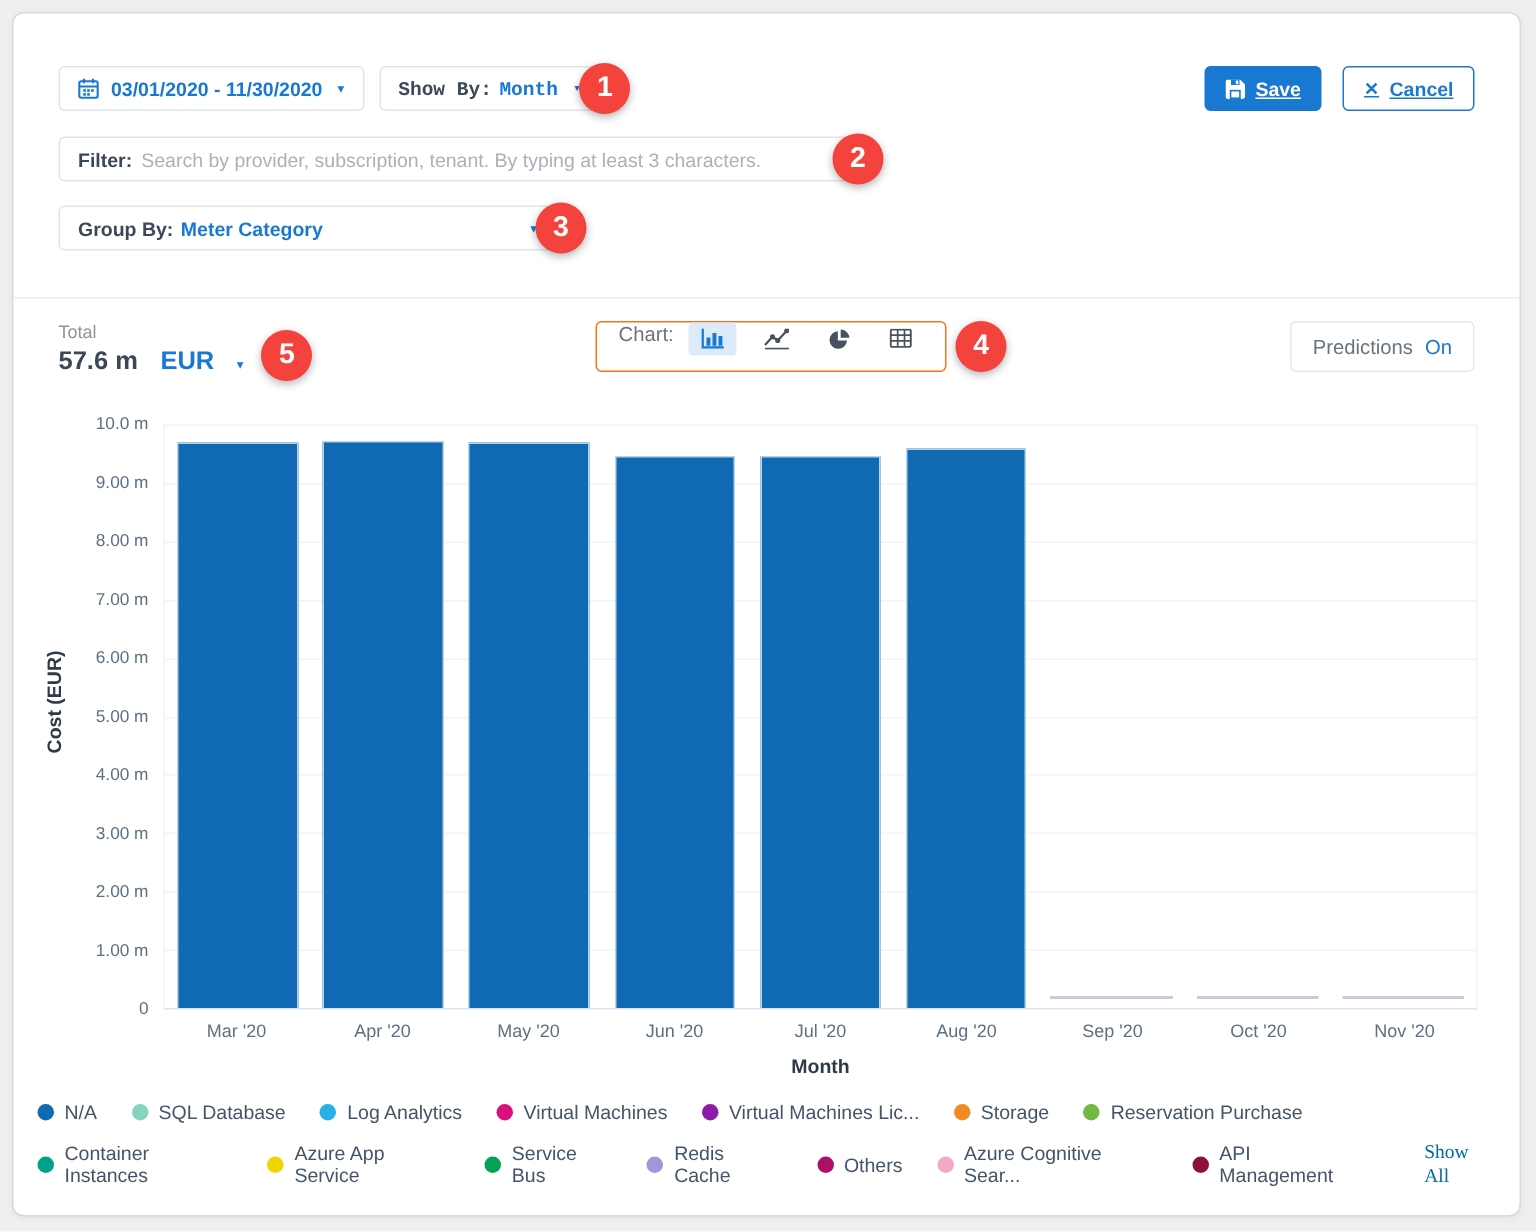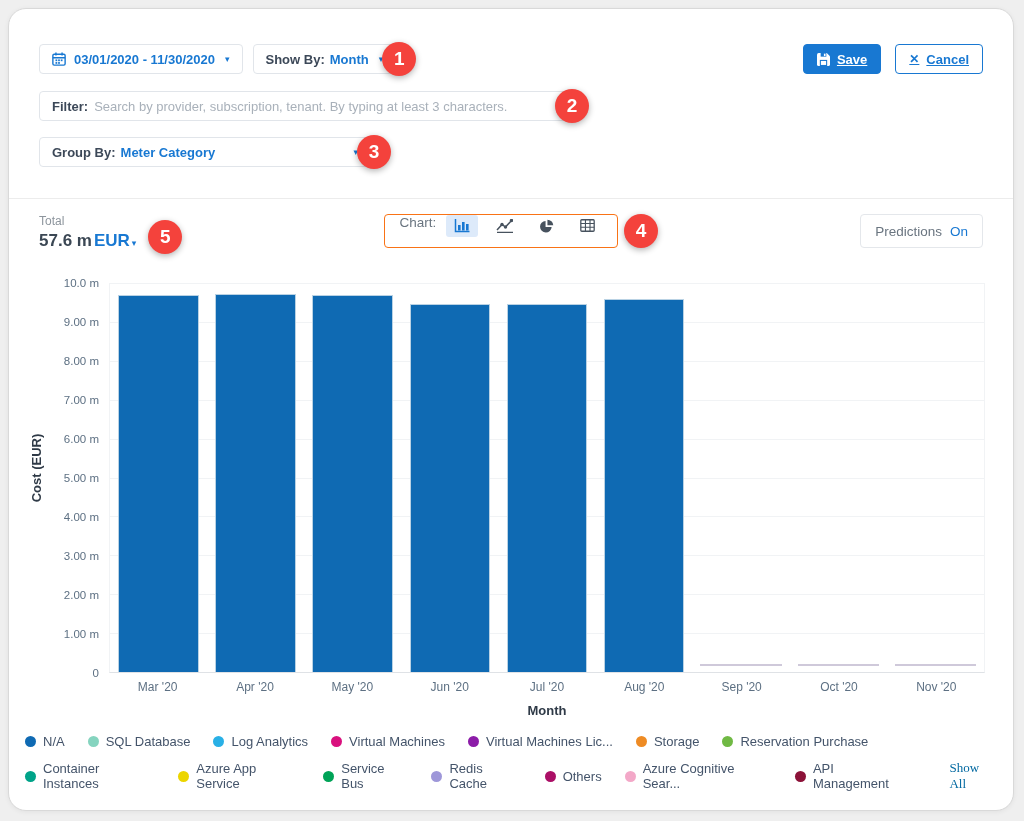--- a/index.html
+++ b/index.html
@@ -1,25 +1,25 @@
 <!DOCTYPE html>
 <html><head>
 <meta charset="utf-8">
 <style>
   * { margin:0; padding:0; box-sizing:border-box; }
   html,body { width:1024px; height:821px; }
   body { background:#efefef; font-family:"Liberation Sans", sans-serif; position:relative; }
   .panel { position:absolute; left:8px; top:8px; width:1006px; height:803px; background:#fff;
-           border:1px solid #d9d9d9; border-radius:18px; box-shadow:0 1px 5px rgba(0,0,0,.06); overflow:hidden; }
+           border:1px solid #d9d9d9; border-radius:8px; box-shadow:0 1px 5px rgba(0,0,0,.06); overflow:hidden; }
   .row1 { margin-top:33px; padding:0 30px; display:flex; align-items:center; }
   .row2 { margin-top:13px; padding:0 30px; display:flex; align-items:center; }
   .row3 { margin-top:12px; padding:0 30px; display:flex; align-items:center; }
   .ctl { height:30px; border:1px solid #e1e5ea; border-radius:4px; background:#fff;
          display:flex; align-items:center; padding:0 12px; font-size:13px; }
-  .gap10 { margin-left:10px; }
+  .gap10 { margin-left:10px;font-family:Liberation Mono, monospace; }
   .blue { color:#1878d2; }
   .dark { color:#3c4858; }
   .bold { font-weight:bold; }
   .caret { color:#1878d2; font-size:9px; margin-left:10px; }
   .badge { width:34px; height:34px; border-radius:50%; background:#f4423c; color:#fff;
            font-size:19px; font-weight:bold; display:flex; align-items:center; justify-content:center;
            box-shadow:0 2px 6px rgba(0,0,0,.3); z-index:5; flex:none; }
   .overlap { margin-left:-14px; }
   .spacer { flex:1; }
   .btn { height:30px; border-radius:4px; font-size:13px; font-weight:bold; display:flex;
@@ -28,21 +28,21 @@
   .btn-cancel { background:#fff; border:1px solid #1878d2; color:#1878d2; margin-left:14px; }
   .filter-box { width:530px; }
   .filter-box input { border:none; outline:none; flex:1; margin-left:6px; font-size:13px;
                       font-family:"Liberation Sans", sans-serif; color:#3c4858; }
   .filter-box input::placeholder { color:#a9b1ba; }
   .group-box { width:332px; }
   .divider { margin-top:29px; border-top:1px solid #ececec; }
   .totals-row { margin-top:15px; padding:0 30px; display:flex; align-items:flex-start; justify-content:space-between; }
   .total-group { display:flex; align-items:flex-end; }
   .total-label { font-size:12px; color:#8d959d; }
-  .total-line { display:flex; align-items:baseline; gap:2px; margin-top:3px; }
+  .total-line { display:flex; align-items:baseline; gap:15px; margin-top:3px; }
   .total-amount { font-size:17px; font-weight:bold; color:#3b4754; }
   .total-cur { font-size:17px; font-weight:bold; color:#1878d2; }
   .total-caret { font-size:9px; color:#1878d2; }
   .badge5 { margin-left:12px; margin-bottom:-3px; }
   .chart-sel-group { display:flex; align-items:center; }
   .chart-sel { height:34px; border:1px solid #f97316; border-radius:4px; display:flex;
                align-items:flex-start; gap:10px; padding:0 14px; }
   .chart-sel-label { font-size:13.5px; color:#6a7580; }
   .icon-btn { padding:4px 8px; border-radius:3px; display:flex; align-items:center; cursor:pointer; }
   .icon-btn.selected { background:#ddeafa; }

